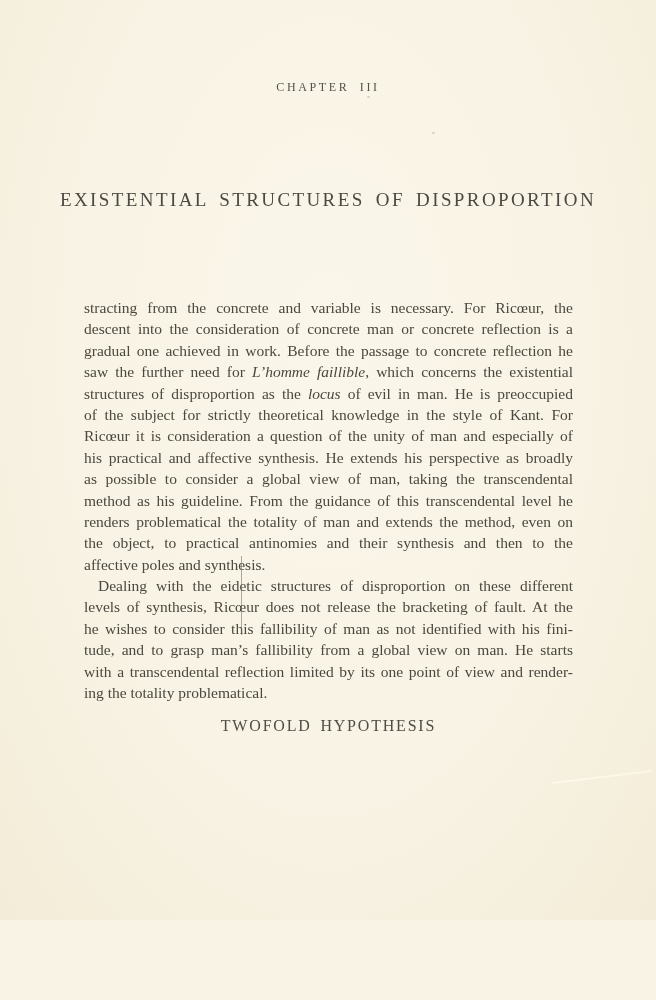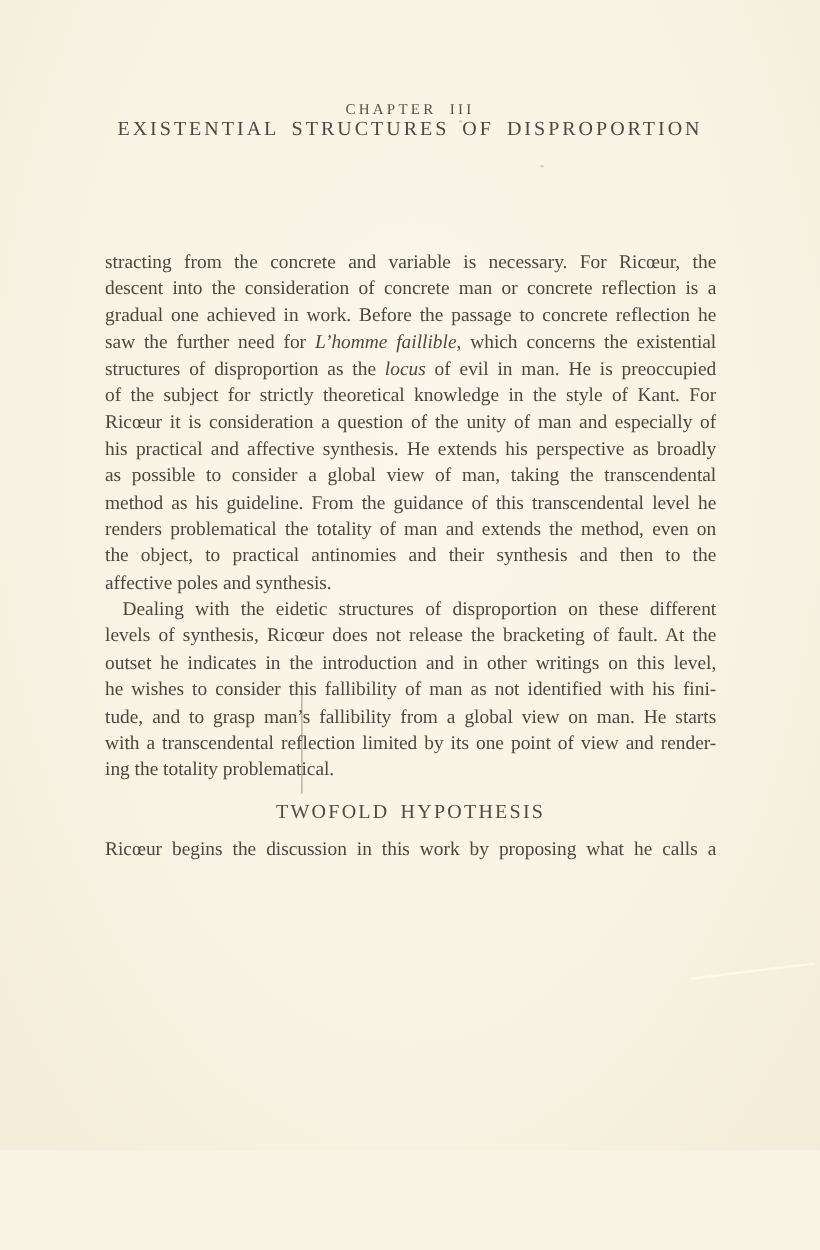--- a/index.html
+++ b/index.html
@@ -18,22 +18,23 @@
   }
   .chapter-label {
     padding-top: 80px;
     text-align: center;
     font-size: 12px;
     letter-spacing: 2.6px;
     word-spacing: 5px;
     color: #55524b;
   }
   .page-title {
+    margin-top: 94px;
     text-align: center;
-    font-size: 16px;
+    font-size: 19px;
     letter-spacing: 2.4px;
     word-spacing: 4px;
     color: #4b4942;
   }
   .body-column {
     margin: 86px 83px 0 84px; 
   }
   .line {
     font-size: 15.5px;
     line-height: 21.4px;
@@ -99,32 +100,28 @@
         <div class="line"><span>his practical and affective synthesis. He extends his perspective as broadly</span></div>
         <div class="line"><span>as possible to consider a global view of man, taking the transcendental</span></div>
         <div class="line"><span>method as his guideline. From the guidance of this transcendental level he</span></div>
         <div class="line"><span>renders problematical the totality of man and extends the method, even on</span></div>
         <div class="line"><span>the object, to practical antinomies and their synthesis and then to the</span></div>
         <div class="line last"><span>affective poles and synthesis.</span></div>
       </div>
     <div class="para">
         <div class="line indent"><span>Dealing with the eidetic structures of disproportion on these different</span></div>
         <div class="line"><span>levels of synthesis, Ricœur does not release the bracketing of fault. At the</span></div>
-        <div class="line"><span>outset he indicates in the introduction and in other writings on this level,</span></div>
         <div class="line"><span>he wishes to consider this fallibility of man as not identified with his fini-</span></div>
         <div class="line"><span>tude, and to grasp man’s fallibility from a global view on man. He starts</span></div>
         <div class="line"><span>with a transcendental reflection limited by its one point of view and render-</span></div>
         <div class="line last"><span>ing the totality problematical.</span></div>
       </div>
 
     <div class="section-heading">TWOFOLD HYPOTHESIS</div>
 
-    <div class="para section-paragraph">
-        <div class="line"><span>Ricœur begins the discussion in this work by proposing what he calls a</span></div>
-      </div>
   </div>
 
   <div class="pen-mark"></div>
   <div class="paper-crease"></div>
   <div class="speck" style="left:367px; top:96px;"></div>
   <div class="speck" style="left:432px; top:132px;"></div>
 
 </div>
 
 </body></html>

